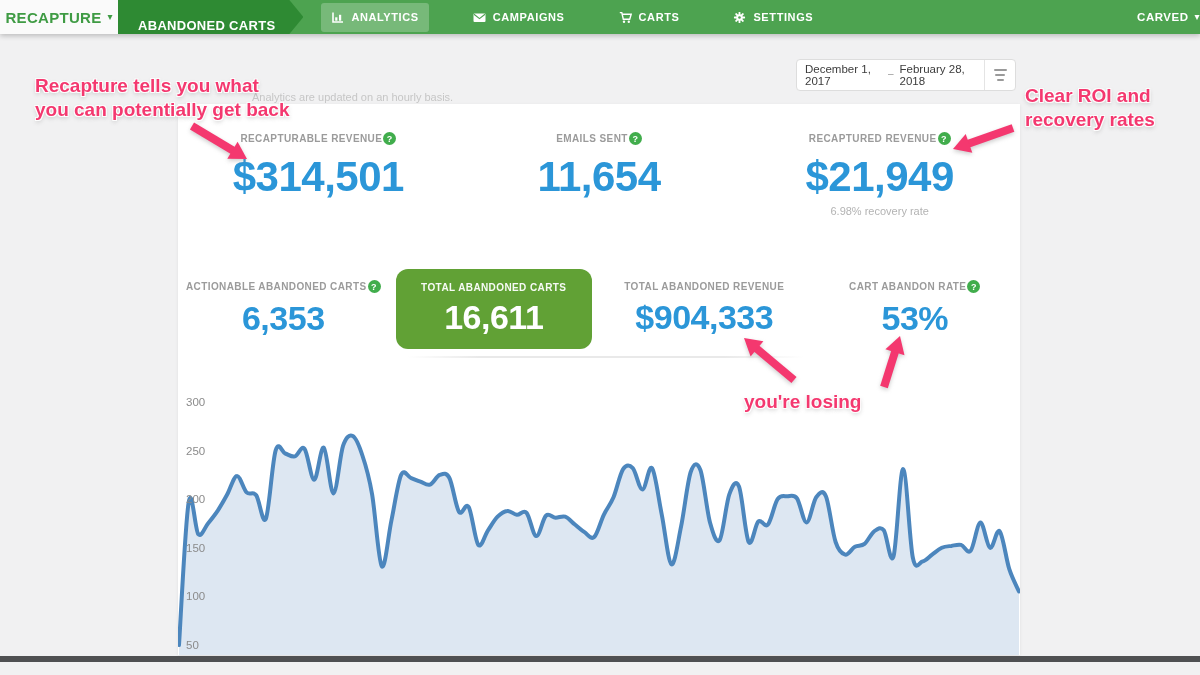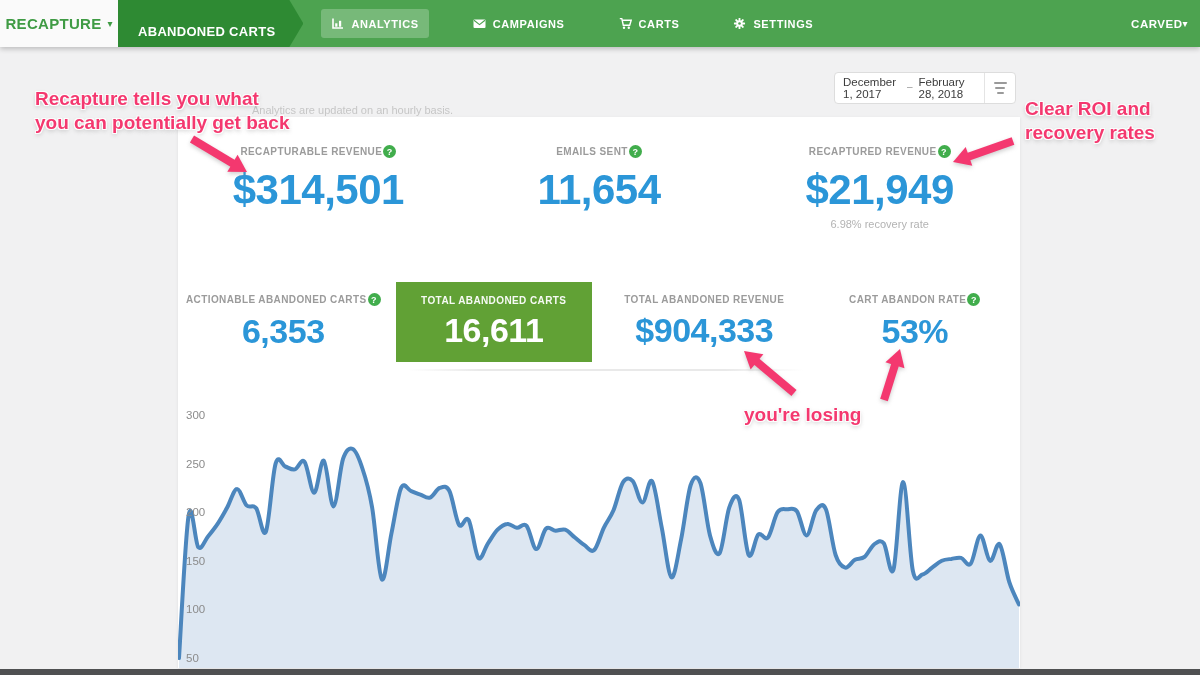--- a/index.html
+++ b/index.html
@@ -1,44 +1,44 @@
 <!DOCTYPE html>
 <html><head>
 <meta charset="utf-8">
 <style>
   * { margin:0; padding:0; box-sizing:border-box; }
   html,body { width:1200px; height:675px; overflow:hidden;
     font-family:"Liberation Sans","DejaVu Sans",sans-serif; background:#f1f1f2; }
 
   
-  .nav { position:relative; height:47px; background:#4da350; display:flex; align-items:stretch;
+  .nav { position:relative; height:34px; background:#4da350; display:flex; align-items:stretch;
          box-shadow:0 2px 5px rgba(0,0,0,.22); z-index:30; }
   .logo { width:118px; background:#fafafa; display:flex; align-items:center; justify-content:center;
           gap:6px; cursor:pointer; }
   .logo-text { color:#3f9b44; font-weight:800; font-size:15px; letter-spacing:.3px; }
   .caret { font-size:10px; line-height:1; }
   .caret.green { color:#3f9b44; }
   .caret.white { color:#fff; }
   .section { background:#2e8a33; color:#fff; font-weight:700; font-size:13px; letter-spacing:.3px;
              display:flex; align-items:center; padding:16px 28px 0 20px;
              clip-path:polygon(0 0, calc(100% - 14px) 0, 100% 50%, calc(100% - 14px) 100%, 0 100%); }
   .nav-items { display:flex; align-items:center; margin-left:18px; gap:34px; }
   .nav-item { display:flex; align-items:center; gap:7px; color:#fff; font-size:11px; font-weight:700;
               letter-spacing:.6px; padding:8px 10px; border-radius:3px; cursor:pointer; }
   .nav-item.active { background:rgba(255,255,255,.24); }
   .nav-item svg { display:block; }
-  .account { margin-left:auto; margin-right:12px; display:flex; align-items:center; gap:0;
+  .account { margin-left:auto; margin-right:0; display:flex; align-items:center; gap:6px;
              color:#fff; font-size:11.5px; font-weight:700; letter-spacing:.5px; cursor:pointer; }
 
   
   .page { position:relative; width:1200px; height:628px; background:#f1f1f2; }
 
   .update-note { position:absolute; left:252px; top:57px; font-size:11px; color:#c6c6c6; z-index:1; }
 
-  .datepicker { position:absolute; right:184px; top:25px; height:32px; width:182px; background:#fff;
+  .datepicker { position:absolute; right:184px; top:25px; height:32px; width:220px; background:#fff;
                 border:1px solid #ddd; border-radius:4px; display:flex; align-items:center;
                 font-size:11.5px; color:#3c3c3c; z-index:5; cursor:pointer; }
   .dp-dates { flex:1; display:flex; align-items:center; justify-content:center; gap:6px; padding:0 8px; }
   .dp-dash { color:#999; font-size:10px; transform:translateY(-2px); }
   .dp-divider { width:1px; height:100%; background:#e4e4e4; }
   .filter-icon { width:30px; display:flex; flex-direction:column; align-items:center; gap:3px; }
   .filter-icon i { display:block; height:2px; background:#9a9a9a; border-radius:1px; }
   .filter-icon i:nth-child(1){ width:13px; } .filter-icon i:nth-child(2){ width:10px; }
   .filter-icon i:nth-child(3){ width:7px; }
 
@@ -51,21 +51,21 @@
   .row2 { margin-top:52px; align-items:center; }
   .row2 .stat { flex:1; }
   .stat { text-align:center; }
   .stat-label { font-size:10px; font-weight:700; color:#9b9b9b; letter-spacing:.4px;
                 display:flex; align-items:center; justify-content:center; gap:1px; }
   .help { width:13px; height:13px; border-radius:50%; background:#41ad4c; color:#fff; font-size:9px;
           font-weight:700; display:inline-flex; align-items:center; justify-content:center; cursor:pointer; }
   .stat-value { margin-top:8px; font-size:42px; font-weight:700; color:#2b96d8; letter-spacing:-.5px; }
   .row2 .stat-value { font-size:34px; margin-top:6px; }
   .stat-sub { margin-top:4px; font-size:11px; color:#b3b3b3; }
-  .green-box { width:196px; margin:0 auto; background:#61a135; border-radius:0; padding:13px 10px 12px;
+  .green-box { width:196px; margin:0 auto; background:#61a135; border-radius:12px; padding:13px 10px 12px;
                text-align:center; }
   .green-box .stat-label { color:#fff; opacity:.95; }
   .green-box .stat-value { color:#fff; margin-top:5px; font-size:34px; }
   .divider { position:absolute; left:230px; top:252px; width:396px; height:2px;
              background:linear-gradient(90deg, rgba(232,232,232,0), #e9e9e9 18%, #e9e9e9 80%, rgba(232,232,232,0)); }
   .chart { position:absolute; left:0; right:0; bottom:0; height:273px; }
   .chart svg { display:block; width:842px; height:273px; }
 
   
   .pnote { position:absolute; font-size:19px; line-height:24px; font-weight:700; color:#f4386f;

